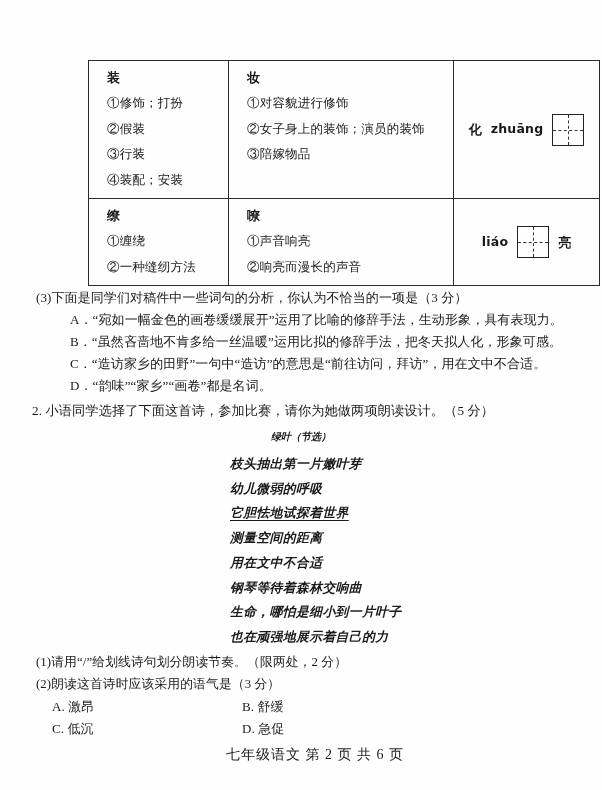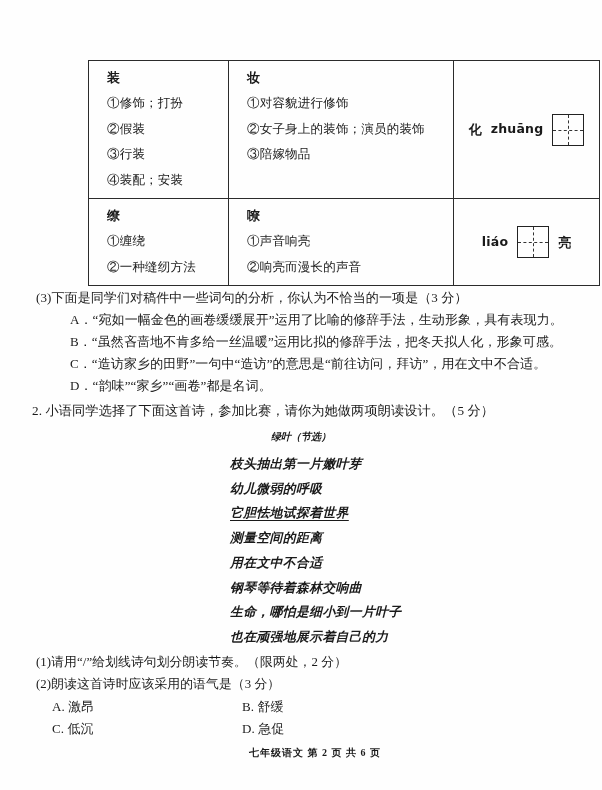--- a/index.html
+++ b/index.html
@@ -144,22 +144,22 @@
   }
 
   .sub-q { left: 36px; font-size: 12.8px; }
   .ans-a { left: 52px; font-size: 13px; }
   .ans-b { left: 222px; font-size: 13px; margin-left: 20px; }
 
   .footer {
     position: absolute;
     left: 0; right: 0;
     text-align: center;
-    font-size: 10px;
-    font-weight: 700;
+    font-size: 14px;
+    font-weight: 400;
     letter-spacing: 1px;
     white-space: nowrap;
     padding-left: 28px;
   }
 </style>
 </head>
 <body>
 
 <div class="page">
 

